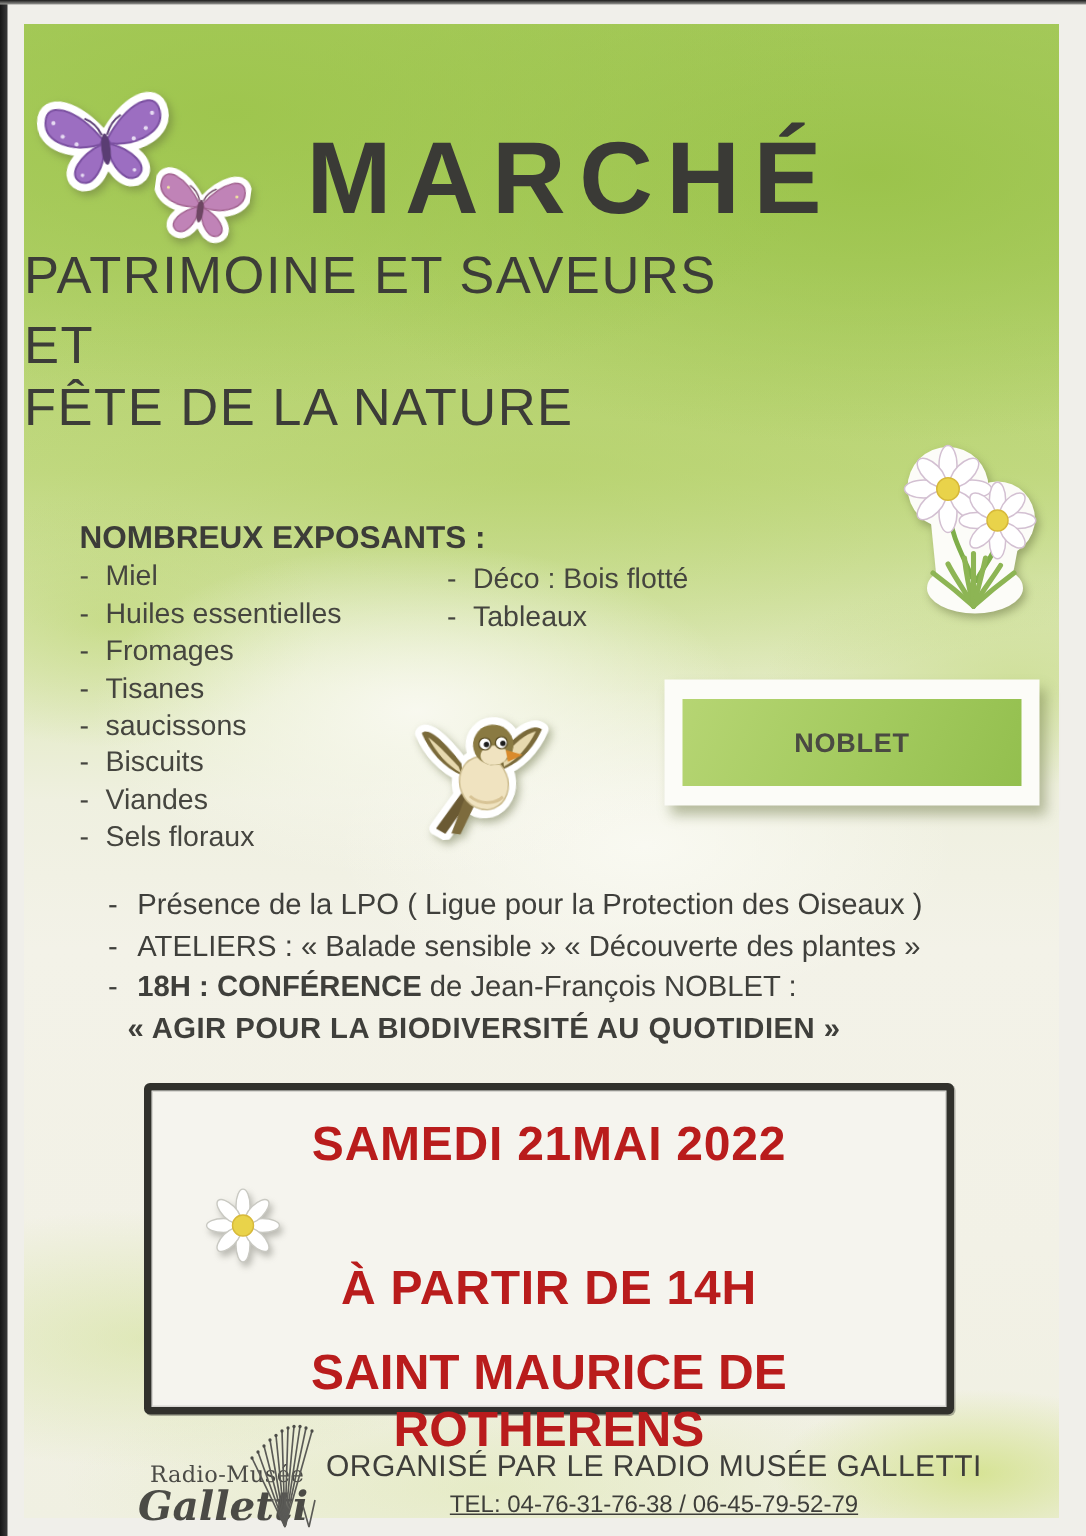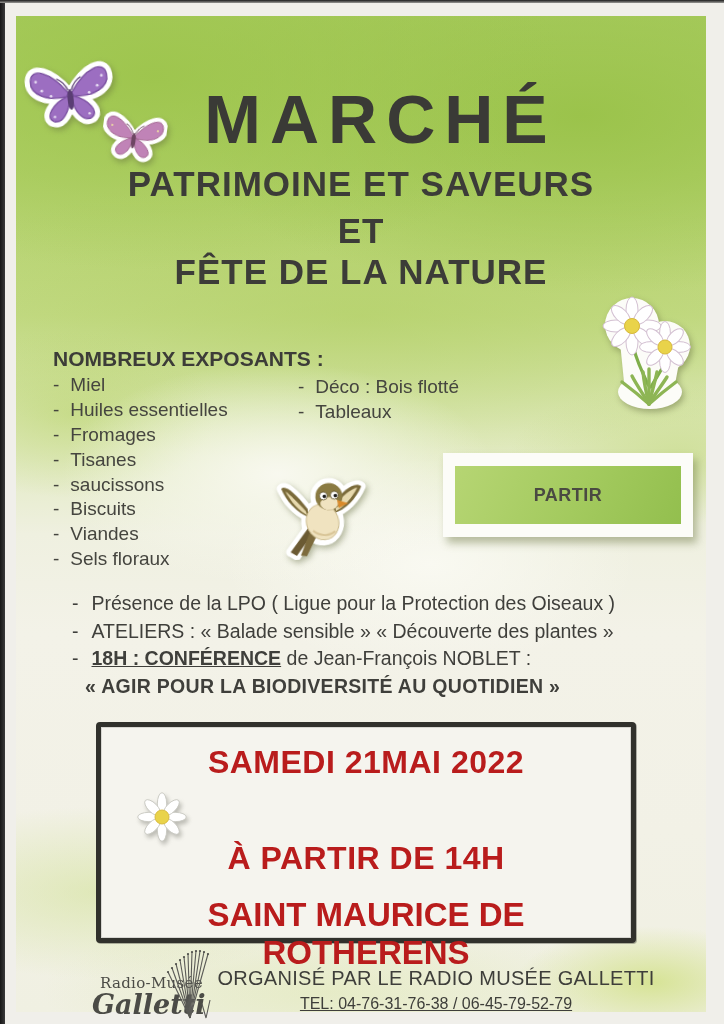--- a/index.html
+++ b/index.html
@@ -28,21 +28,21 @@
       radial-gradient(ellipse 80% 24% at 82% 10%, rgba(150,192,68,0.8), transparent 75%),
       radial-gradient(ellipse 90% 20% at 50% 30%, rgba(176,206,98,0.55), transparent 75%),
       linear-gradient(180deg,#a9cc61 0%, #b2d16b 16%, #c3da84 30%, #dfe9bb 42%,
                       #eff0e0 52%, #f3f2e8 62%, #f2f1e6 82%, #f0f0e2 100%);
   }
   .abs { position:absolute; }
 
   
   .title { left:0; right:0; top:64px; text-align:center; font-weight:bold;
     font-size:68px; letter-spacing:9px; color:#3a3a36;padding-left:39px; }
-  .sub { left:0; right:0; text-align:center; font-weight:bold; font-size:35px;
+  .sub { left:0; right:0; font-weight:normal; font-size:35px;
     letter-spacing:1px; color:#3c3c38; }
   .sub1 { top:148px; } .sub2 { top:195px; } .sub3 { top:236px; }
 
   
   .expo-heading { left:37px; top:331px; font-size:21px; font-weight:bold; color:#3c3c38; }
   .expo-list { font-size:19px; color:#45453f; list-style:none; }
   .expo-list-left  { left:37px; top:357px; }
   .expo-list-right { left:282px; top:359px; }
   .expo-item { display:flex; gap:11px; height:24.8px; align-items:center; }
   .expo-dash { flex:none; }
@@ -51,21 +51,21 @@
   .buvette { left:427px; top:437px; width:250px; height:84px; background:#fcfcf8;
     padding:13px 12px; box-shadow:4px 6px 8px rgba(104,116,62,0.45); }
   .buvette-inner { width:100%; height:100%; display:flex; flex-direction:column;
     align-items:center; justify-content:center;
     background:linear-gradient(115deg,#b6d573 0%, #a3ca5e 55%, #93bf4e 100%);
     font-weight:bold; font-size:18px; line-height:24px; color:#4a4a42; letter-spacing:0.5px; }
 
   
   .info { left:56px; top:577px; width:606px; font-size:19.5px; color:#3f3f3b; }
   .info-row { display:flex; gap:13px; margin-bottom:6.5px; line-height:21px; }
-  .info-row .b { font-weight:bold;text-decoration:underline; }
+  .info-row .b { font-weight:bold; }
   .info-line2 { padding-left:13px; font-weight:bold; letter-spacing:0.3px; line-height:21px; }
 
   
   .event-box { left:80px; top:706px; width:540px; height:221px;
     border:5px solid #31312c; border-radius:4px; background:#f5f4ee;
     box-shadow:1px 1px 0 rgba(49,49,44,0.35), inset 0 0 0 1px rgba(49,49,44,0.15); }
   .event-line { position:absolute; left:0; right:0; text-align:center; font-weight:bold; color:#b91c1c; }
   .event-date  { top:17px;  font-size:32px; letter-spacing:0.5px; }
   .event-time  { top:84px;  font-size:32px; letter-spacing:0.5px;margin-top:29px; }
   .event-place { top:169px; font-size:33px; letter-spacing:0px; }
@@ -267,21 +267,21 @@
       <ellipse cx="52" cy="36" rx="9" ry="6.5" fill="#f0e3c0"></ellipse>
       <circle cx="46.5" cy="28" r="4" fill="#ffffff" stroke="#55481f" stroke-width="0.8"></circle>
       <circle cx="57.5" cy="28" r="4" fill="#ffffff" stroke="#55481f" stroke-width="0.8"></circle>
       <circle cx="47.5" cy="28.5" r="1.8" fill="#1c1c1c"></circle>
       <circle cx="58.5" cy="28.5" r="1.8" fill="#1c1c1c"></circle>
       <path d="M60,33 L71,37 L61,41 Z" fill="#d98a2b"></path>
     </svg>
 
     <div class="abs buvette">
       <div class="buvette-inner">
-        <div>PARTIR</div>
+        <div>NOBLET</div>
       </div>
     </div>
 
     <div class="abs info">
       <div class="info-row">
         <span>-</span>
         <span>Présence de la LPO ( Ligue pour la Protection des Oiseaux )</span>
       </div>
       <div class="info-row">
         <span>-</span>

